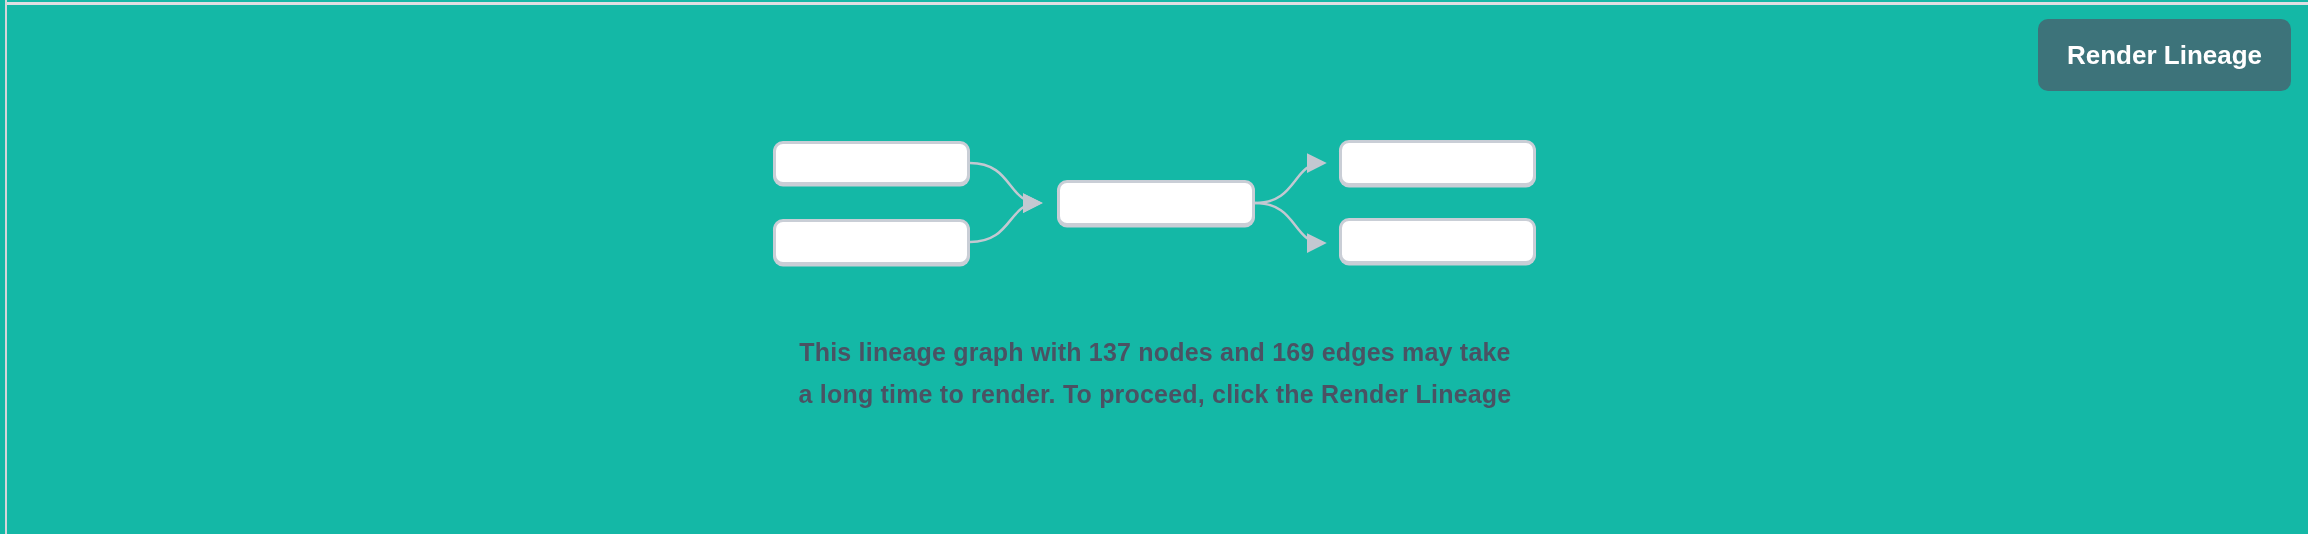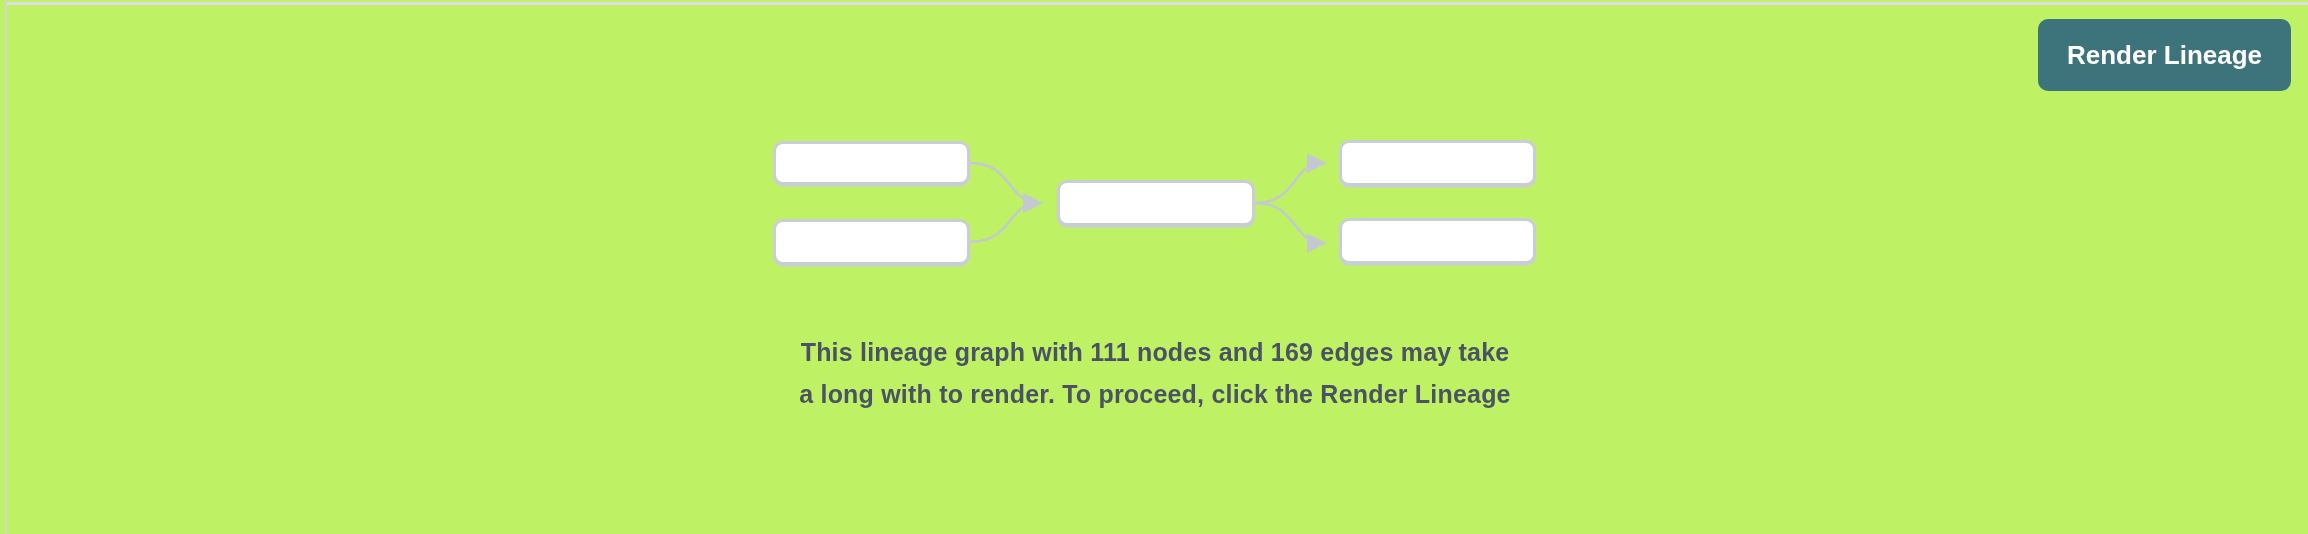--- a/index.html
+++ b/index.html
@@ -5,21 +5,21 @@
   html, body {
     margin: 0;
     padding: 0;
     background: #ffffff;
     font-family: "Liberation Sans", "DejaVu Sans", sans-serif;
   }
   #canvas {
     position: relative;
     width: 2308px;
     height: 534px;
-    background: #bef264;
+    background: #14b8a6;
     overflow: hidden;
   }
   
   .left-border {
     position: absolute;
     left: 5px; top: 0;
     width: 2px; height: 534px;
     background: #d5d5d9;
   }
   .top-border {
@@ -106,17 +106,17 @@
       <path d="M482,63 C525,63 519,103 550,103" fill="none" stroke="#c3c8d1" stroke-width="2.5" marker-end="url(#arrow)"></path>
     </svg>
     <div class="pnode lt"></div>
     <div class="pnode lb"></div>
     <div class="pnode md"></div>
     <div class="pnode rt"></div>
     <div class="pnode rb"></div>
   </div>
 
   <div class="warning">
-    <div>This lineage graph with 111 nodes and 169 edges may take</div>
-    <div>a long with to render. To proceed, click the Render Lineage</div>
+    <div>This lineage graph with 137 nodes and 169 edges may take</div>
+    <div>a long time to render. To proceed, click the Render Lineage</div>
   </div>
 
 </div>
 
 </body></html>

